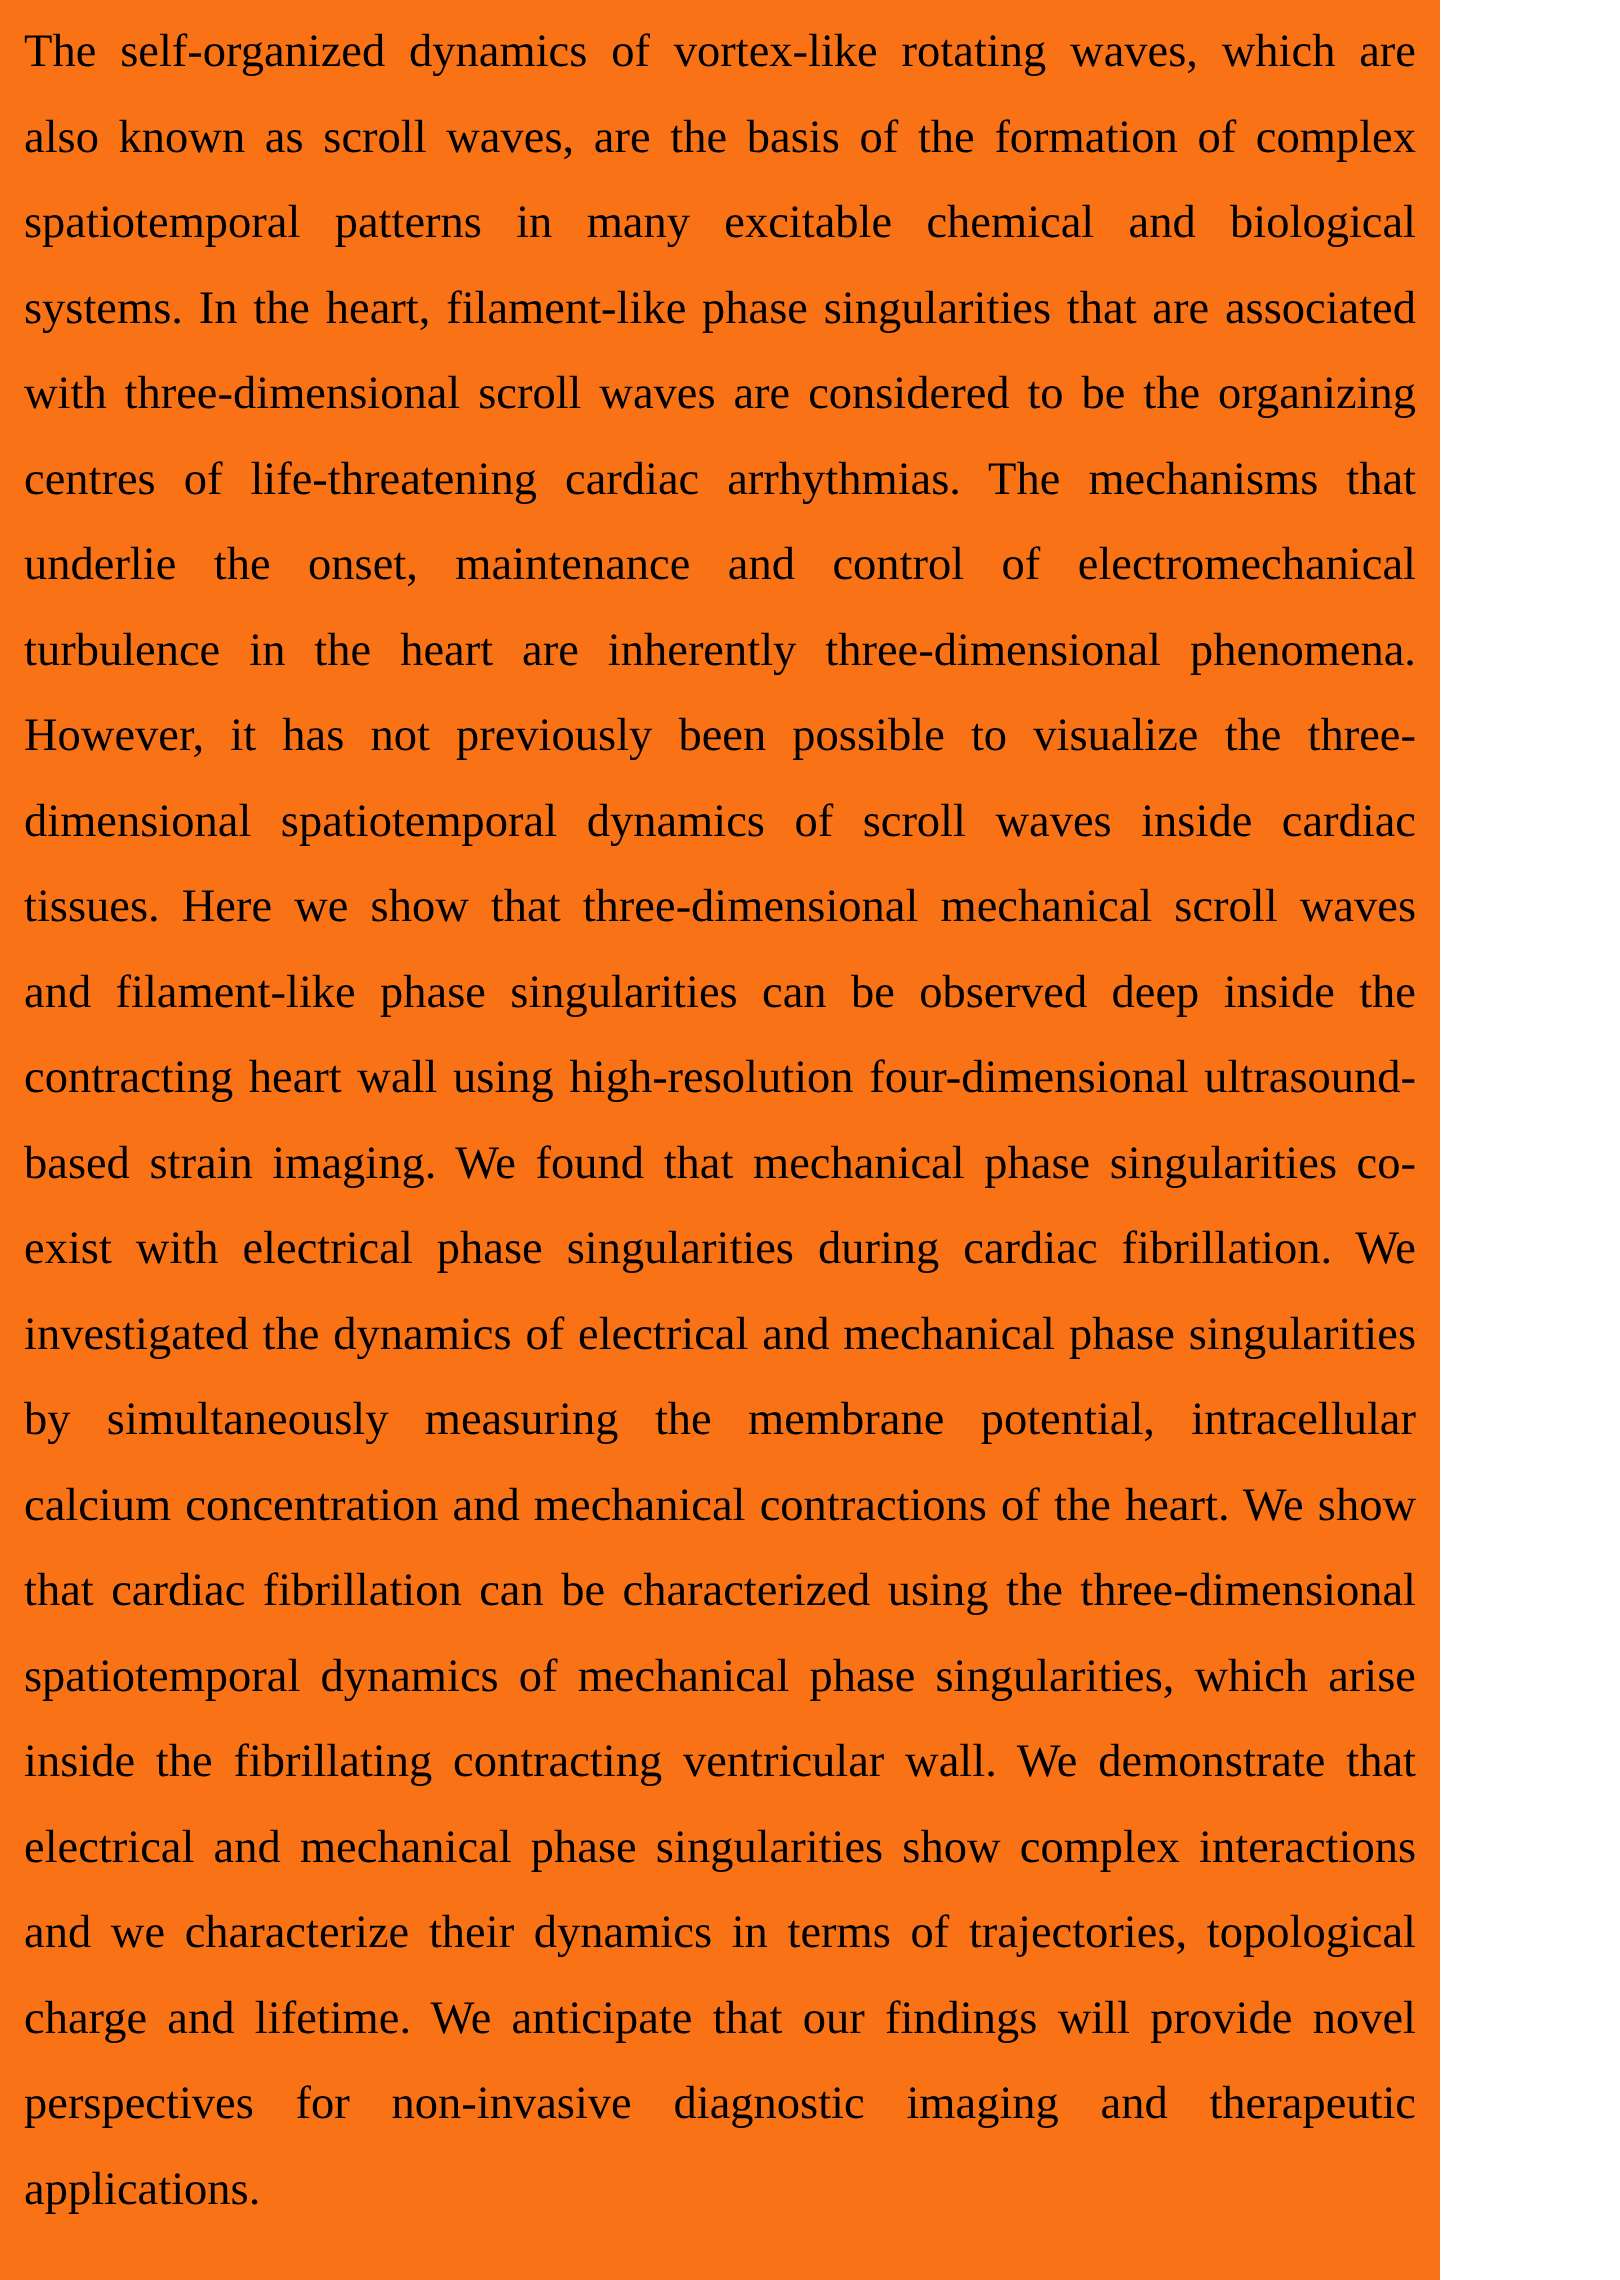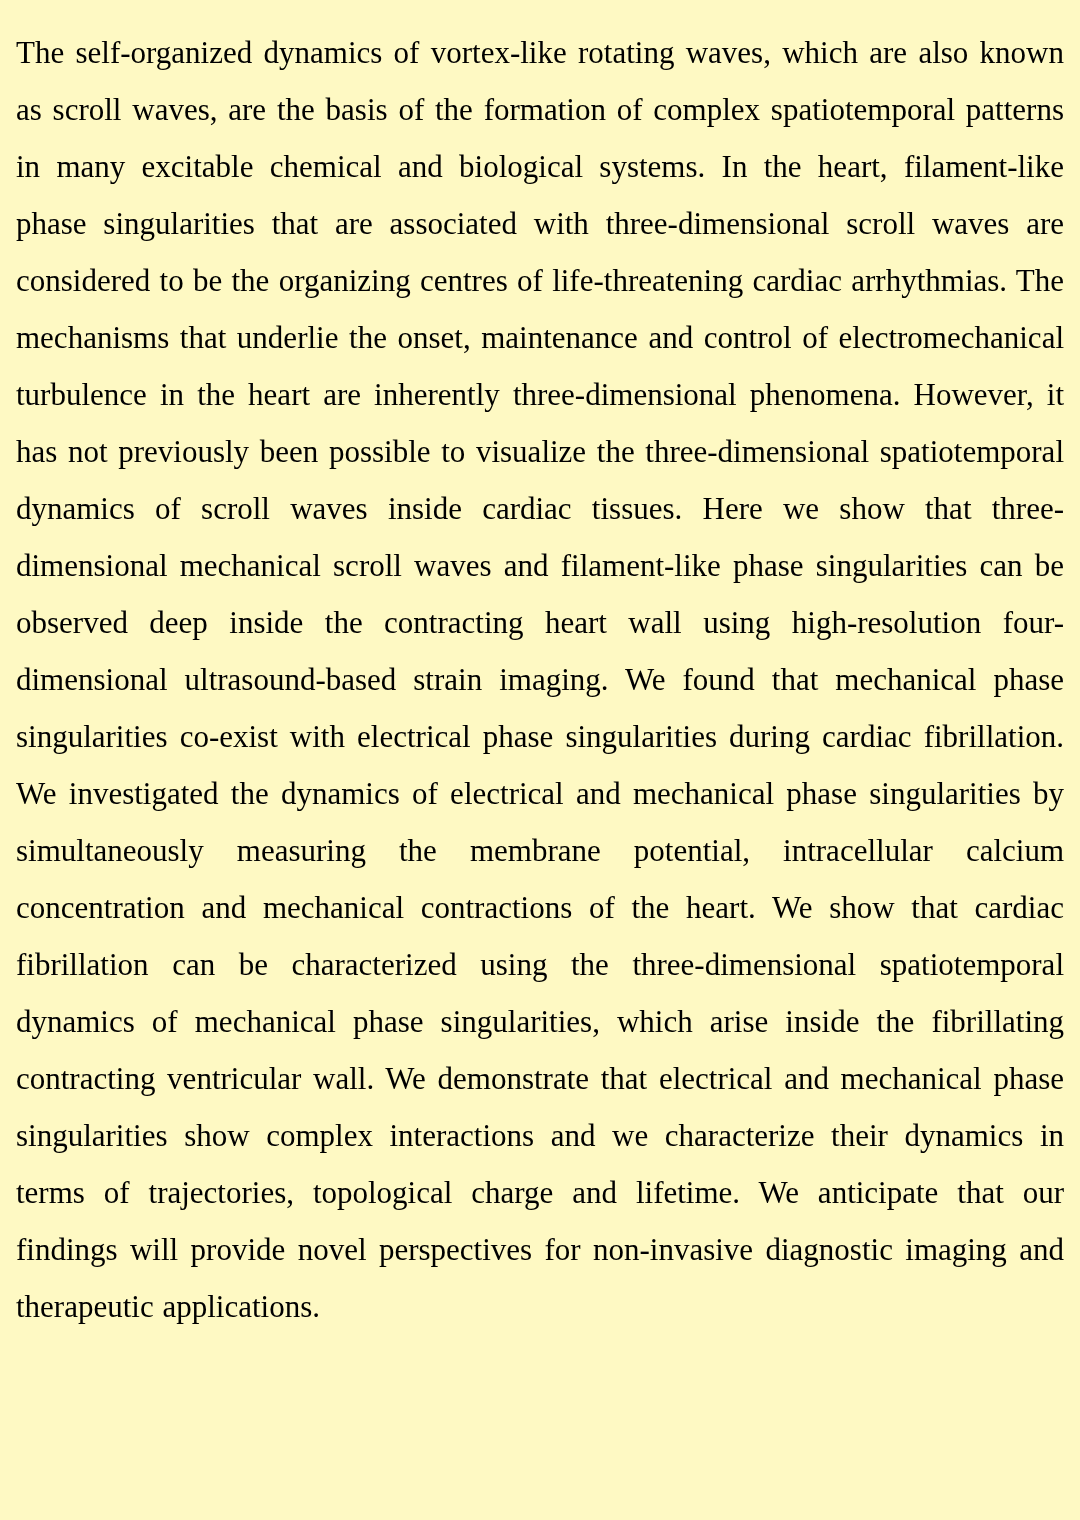--- a/index.html
+++ b/index.html
@@ -1,25 +1,25 @@
 <!DOCTYPE html>
 <html><head>
 <meta charset="utf-8">
 <style>
   html, body {
     margin: 0;
     padding: 0;
     background: #ffffff;
   }
   .page {
-    width: 1080px;
+    width: 960px;
     min-height: 1520px;
     box-sizing: border-box;
-    background: #fef9c3;
-    padding: 24px 16px 20px 16px;
+    background: #f97316;
+    padding: 5px 16px 20px 16px;
   }
   .abstract {
     font-family: "Liberation Serif", serif;
     font-size: 31px;
     line-height: 57px;
     color: #000000;
     text-align: justify;
     margin: 0;
     word-spacing: 1px;
   }

